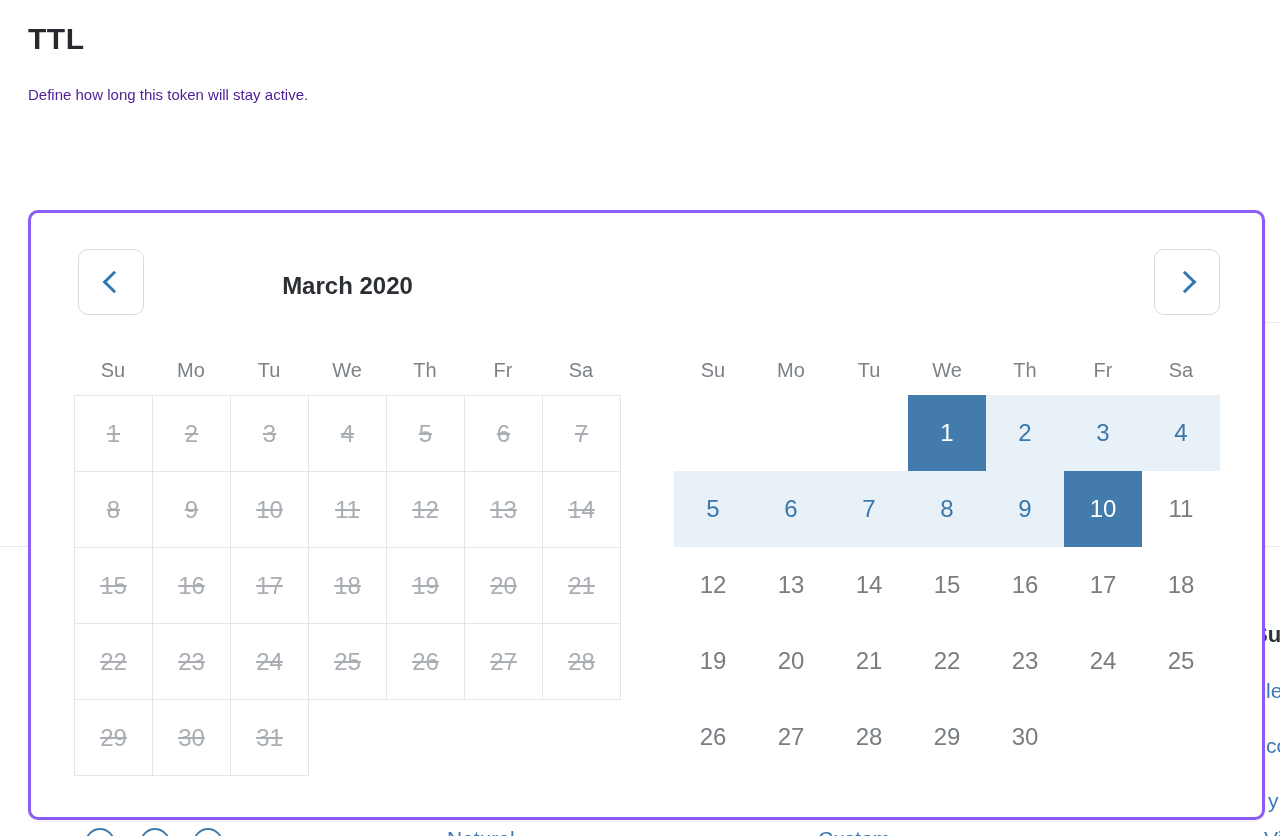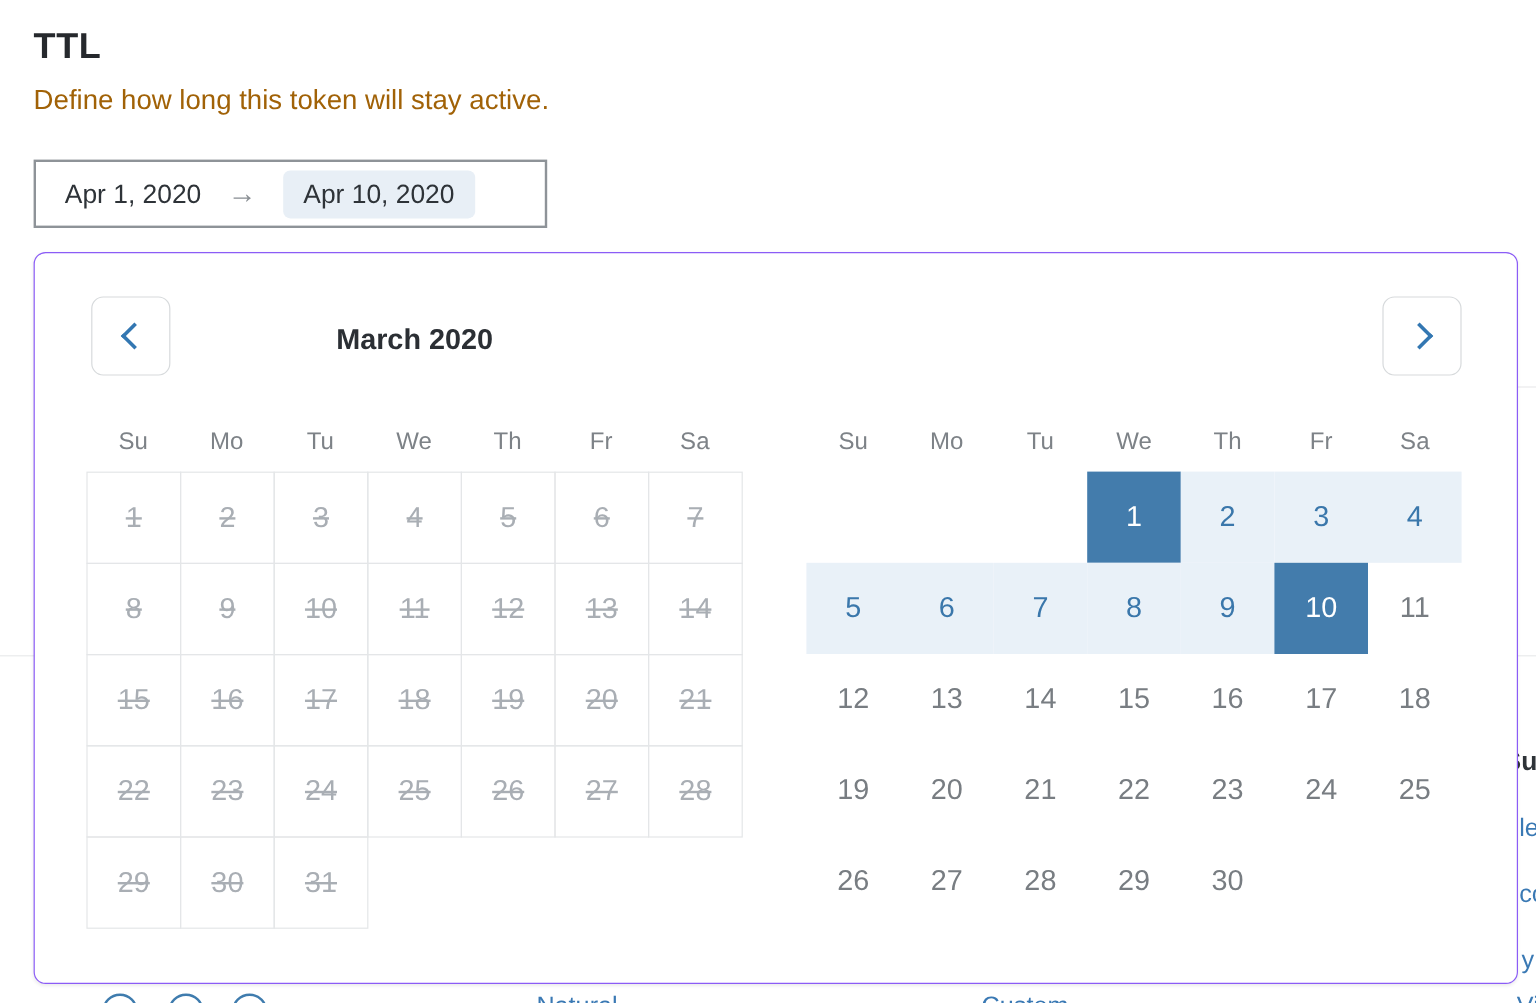--- a/index.html
+++ b/index.html
@@ -29,38 +29,38 @@
   .bottom-link{position:absolute;top:827px;font-size:21px;color:#3a79b4;}
   .blink-0{left:447px;} .blink-1{left:818px;} .blink-2{left:1264px;}
 
   
   .top-layer{position:absolute;inset:0;z-index:5;}
   .page-title{
     position:absolute;left:28px;top:22px;
     font-size:30px;font-weight:700;color:#26292d;letter-spacing:.5px;
   }
   .page-desc{
-    position:absolute;left:28px;top:70px;
-    font-size:23px;color:#a16207;
+    position:absolute;left:28px;top:86px;
+    font-size:15px;color:#4c1d95;
   }
   .date-input{
     position:absolute;left:28px;top:133px;width:428px;height:57px;
     box-sizing:border-box;border:2px solid #8e9398;background:#fff;
     display:flex;align-items:center;padding:0 10px 0 24px;gap:22px;
     font-size:22px;color:#2e3338;
   }
   .arrow-glyph{color:#8a8f94;font-size:24px;line-height:1;}
   .end-chip{
     background:#e8eff6;border-radius:6px;padding:7px 17px;
   }
 
   
   .popup{
     position:absolute;left:28px;top:210px;width:1237px;height:610px;
-    box-sizing:border-box;background:#fff;border:1px solid #8b5cf6;
+    box-sizing:border-box;background:#fff;border:3px solid #8b5cf6;
     border-radius:10px;z-index:10;
     box-shadow:0 1px 3px rgba(0,0,0,.08);
   }
   .nav-btn{
     position:absolute;width:66px;height:66px;box-sizing:border-box;
     background:#fff;border:1px solid #d7dadc;border-radius:10px;
     display:flex;align-items:center;justify-content:center;cursor:pointer;
   }
   .nav-prev{left:47px;top:36px;}
   .nav-next{left:1123px;top:36px;}
@@ -110,25 +110,20 @@
   <div class="bottom-circle circ-2"></div>
   <span class="bottom-link blink-0">Natural</span>
   <span class="bottom-link blink-1">Custom</span>
   <span class="bottom-link blink-2">Vi</span>
 </div>
 
 <div class="top-layer">
   <div class="page-title">TTL</div>
   <div class="page-desc">Define how long this token will stay active.</div>
 
-  <div class="date-input">
-    <span>Apr 1, 2020</span>
-    <span class="arrow-glyph">→</span>
-    <span class="end-chip">Apr 10, 2020</span>
-  </div>
 </div>
 
 <div class="popup">
   <div class="nav-btn nav-prev">
     <span class="chev chev-left"></span>
   </div>
   <div class="nav-btn nav-next">
     <span class="chev chev-right"></span>
   </div>
 

